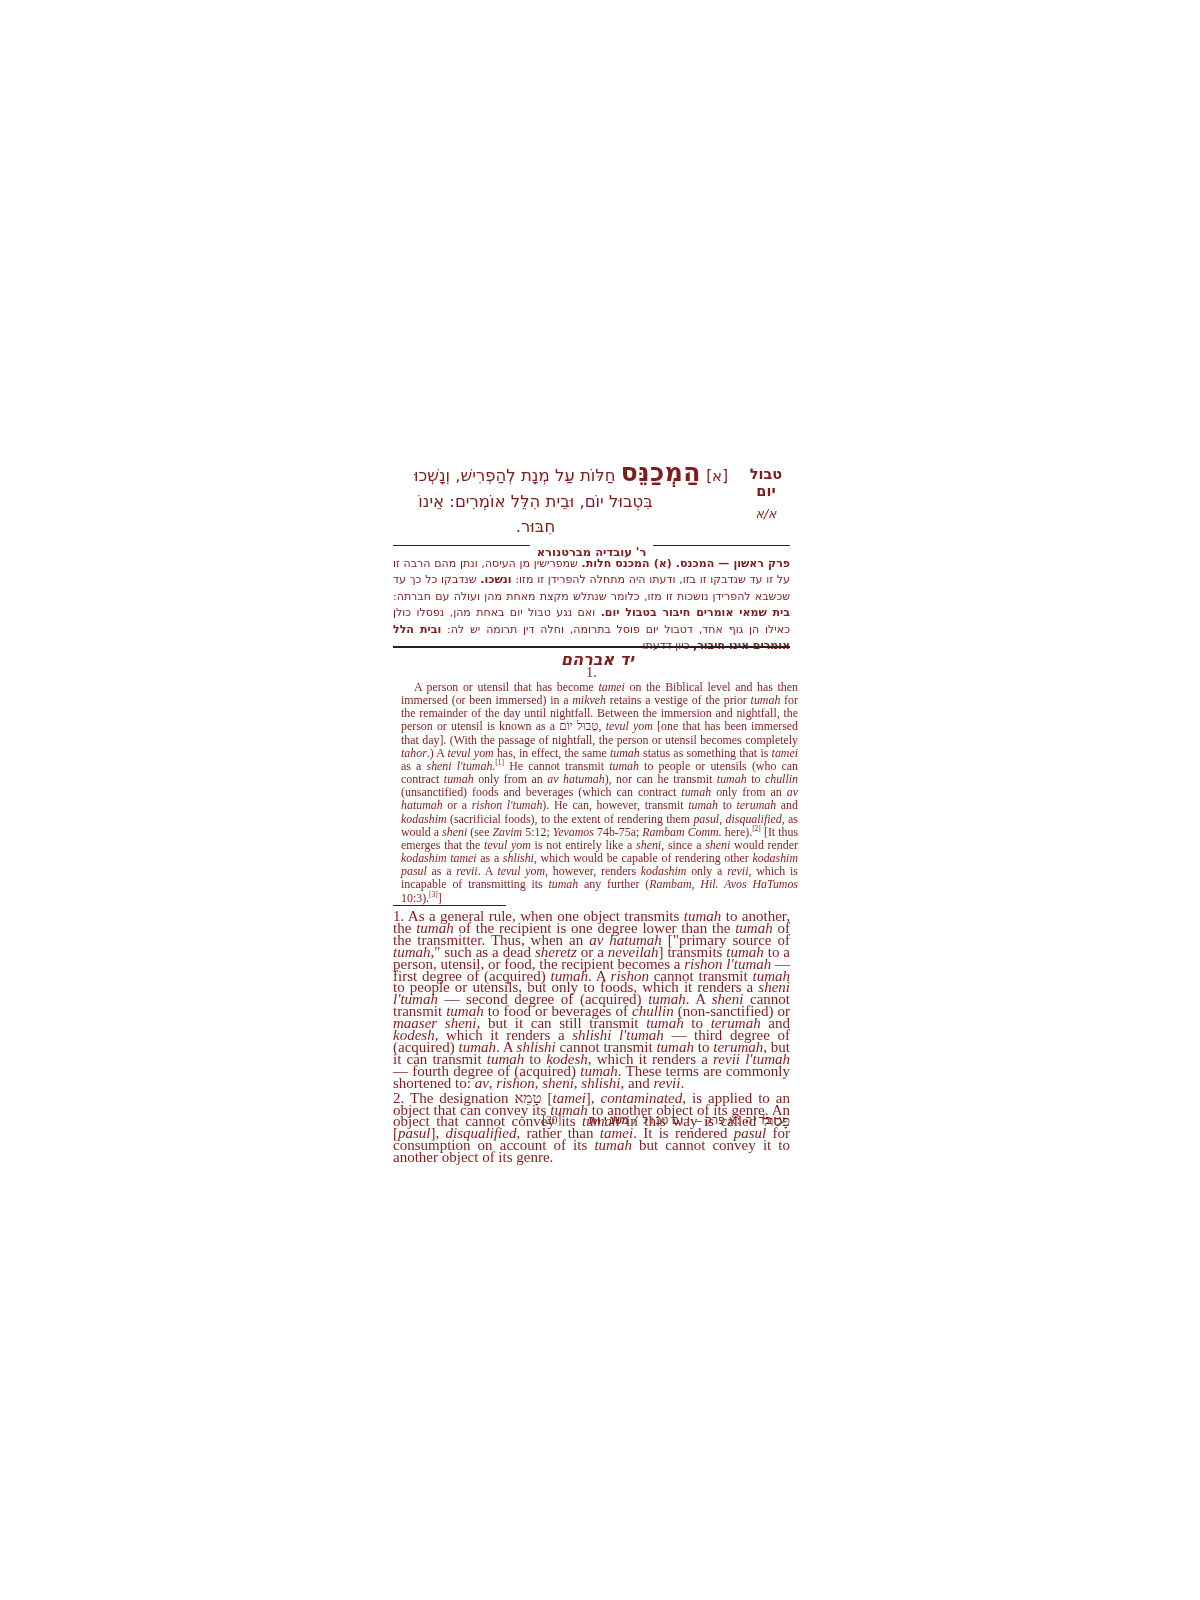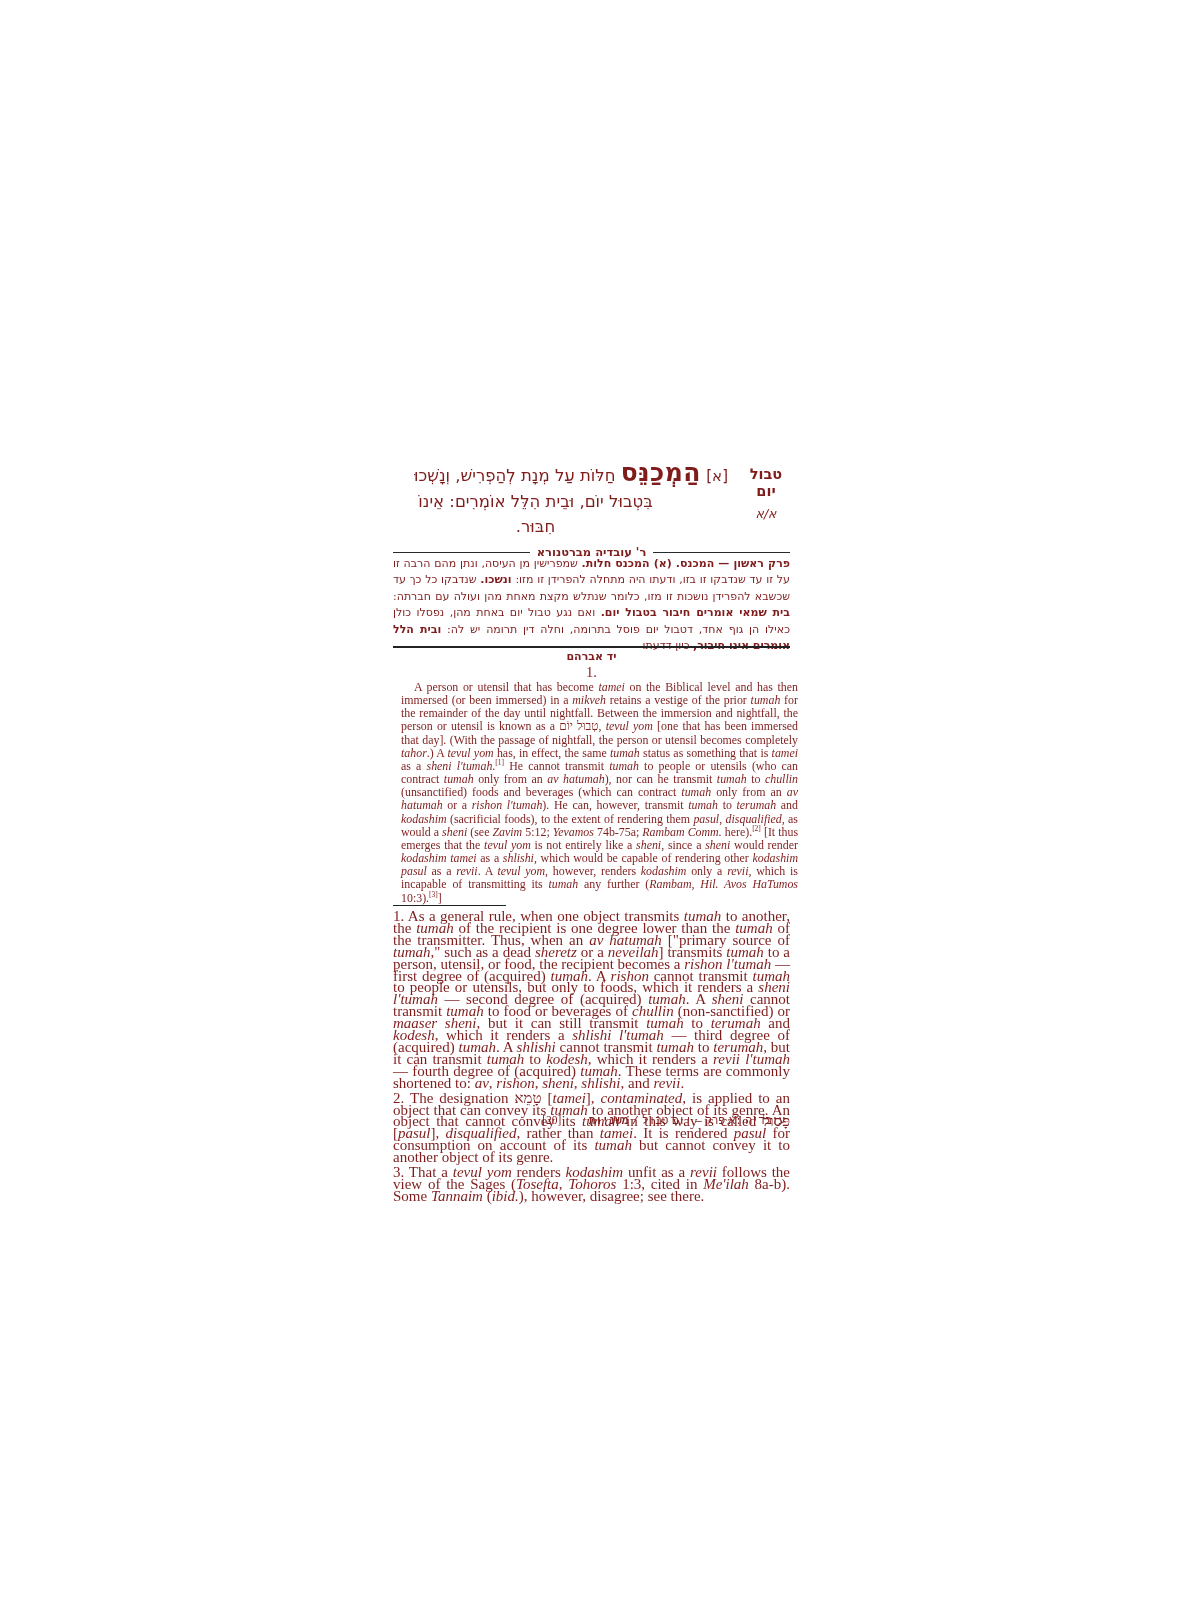--- a/index.html
+++ b/index.html
@@ -16,32 +16,32 @@
   .m-num{font-size:15px;}
   .m-big{font-size:25px;font-weight:bold;line-height:1;letter-spacing:.5px;}
   .m-line2{text-align:center;padding-left:4px;padding-right:90px;}
   .m-line3{text-align:center;padding-left:4px;padding-right:54px;}
   .m-margin{position:absolute;right:0;top:8px;width:48px;text-align:center;
             font-family:"DejaVu Sans", sans-serif;}
   .mm-b{font-weight:bold;font-size:14.5px;line-height:17px;}
   .mm-ref{font-size:12.5px;margin-top:6px;font-style:italic;}
 
   
-  .bart-header{position:absolute;top:87px;left:0;width:100%;display:flex;align-items:center;
+  .bart-header{position:absolute;top:87px;left:0;width:100%;display:flex;align-items:flex-start;
                font-family:"DejaVu Sans", sans-serif;}
   .hr-line{flex:1;height:1px;background:#2a2a2a;}
   .bh-label{font-weight:bold;font-size:11.5px;margin:0 7px;white-space:nowrap;}
   .bart-text{position:absolute;top:98px;left:0;width:100%;margin:0;
              font-family:"DejaVu Sans", sans-serif;
              font-size:11px;line-height:16.4px;text-align:justify;}
 
   
   .rule-full{position:absolute;top:188px;left:0;width:100%;height:1.5px;background:#222;}
-  .yad-header{position:absolute;top:192px;left:0;width:100%;text-align:center;
-              font-family:"DejaVu Sans", sans-serif;font-weight:bold;font-size:11px;}
+  .yad-header{position:absolute;top:192px;left:6px;width:100%;text-align:center;
+              font-family:"DejaVu Sans", sans-serif;font-weight:bold;font-size:16px;font-style:italic;}
   .sec-num{position:absolute;top:206px;left:0;width:100%;text-align:center;font-size:14.5px;}
   .main-para{position:absolute;top:223px;left:8px;width:100%;margin:0;
              font-size:11.9px;line-height:13.15px;text-align:justify;text-indent:13px;font-family:Liberation Serif, serif;}
   sup{font-size:7.5px;line-height:0;}
 
   
   .fn-rule{position:absolute;top:447px;left:0;width:113px;height:1.2px;background:#222;}
   .footnotes{position:absolute;top:453px;left:0;width:100%;
              font-size:15px;line-height:11.9px;text-align:justify;}
   .fn{margin:0 0 3px 0;}
@@ -83,21 +83,20 @@
     <div class="rule-full"></div>
     <div class="yad-header">יד אברהם</div>
     <div class="sec-num">1.</div>
 
     <p class="main-para">A person or utensil that has become <i>tamei</i> on the Biblical level and has then immersed (or been immersed) in a <i>mikveh</i> retains a vestige of the prior <i>tumah</i> for the remainder of the day until nightfall. Between the immersion and nightfall, the person or utensil is known as a טְבוּל יוֹם, <i>tevul yom</i> [one that has been immersed that day]. (With the passage of nightfall, the person or utensil becomes completely <i>tahor</i>.) A <i>tevul yom</i> has, in effect, the same <i>tumah</i> status as something that is <i>tamei</i> as a <i>sheni l'tumah</i>.<sup>[1]</sup> He cannot transmit <i>tumah</i> to people or utensils (who can contract <i>tumah</i> only from an <i>av hatumah</i>), nor can he transmit <i>tumah</i> to <i>chullin</i> (unsanctified) foods and beverages (which can contract <i>tumah</i> only from an <i>av hatumah</i> or a <i>rishon l'tumah</i>). He can, however, transmit <i>tumah</i> to <i>terumah</i> and <i>kodashim</i> (sacrificial foods), to the extent of rendering them <i>pasul</i>, <i>disqualified</i>, as would a <i>sheni</i> (see <i>Zavim</i> 5:12; <i>Yevamos</i> 74b-75a; <i>Rambam Comm.</i> here).<sup>[2]</sup> [It thus emerges that the <i>tevul yom</i> is not entirely like a <i>sheni</i>, since a <i>sheni</i> would render <i>kodashim tamei</i> as a <i>shlishi</i>, which would be capable of rendering other <i>kodashim pasul</i> as a <i>revii</i>. A <i>tevul yom</i>, however, renders <i>kodashim</i> only a <i>revii</i>, which is incapable of transmitting its <i>tumah</i> any further (<i>Rambam, Hil. Avos HaTumos</i> 10:3).<sup>[3]</sup>]</p>
 
     <div class="fn-rule"></div>
     <div class="footnotes">
       <p class="fn">1. As a general rule, when one object transmits <i>tumah</i> to another, the <i>tumah</i> of the recipient is one degree lower than the <i>tumah</i> of the transmitter. Thus, when an <i>av hatumah</i> ["primary source of <i>tumah</i>," such as a dead <i>sheretz</i> or a <i>neveilah</i>] transmits <i>tumah</i> to a person, utensil, or food, the recipient becomes a <i>rishon l'tumah</i> — first degree of (acquired) <i>tumah</i>. A <i>rishon</i> cannot transmit <i>tumah</i> to people or utensils, but only to foods, which it renders a <i>sheni l'tumah</i> — second degree of (acquired) <i>tumah</i>. A <i>sheni</i> cannot transmit <i>tumah</i> to food or beverages of <i>chullin</i> (non-sanctified) or <i>maaser sheni</i>, but it can still transmit <i>tumah</i> to <i>terumah</i> and <i>kodesh</i>, which it renders a <i>shlishi l'tumah</i> — third degree of (acquired) <i>tumah</i>. A <i>shlishi</i> cannot transmit <i>tumah</i> to <i>terumah</i>, but it can transmit <i>tumah</i> to <i>kodesh</i>, which it renders a <i>revii l'tumah</i> — fourth degree of (acquired) <i>tumah</i>. These terms are commonly shortened to: <i>av</i>, <i>rishon</i>, <i>sheni</i>, <i>shlishi</i>, and <i>revii</i>.</p>
       <p class="fn">2. The designation טָמֵא [<i>tamei</i>], <i>contaminated</i>, is applied to an object that can convey its <i>tumah</i> to another object of its genre. An object that cannot convey its <i>tumah</i> in this way is called פָּסוּל [<i>pasul</i>], <i>disqualified</i>, rather than <i>tamei</i>. It is rendered <i>pasul</i> for consumption on account of its <i>tumah</i> but cannot convey it to another object of its genre.</p>
-      <p class="fn">3. That a <i>tevul yom</i> renders <i>kodashim</i> unfit as a <i>revii</i> follows the view of the Sages (<i>Tosefta</i>, <i>Tohoros</i> 1:3, cited in <i>Me'ilah</i> 8a-b). Some <i>Tannaim</i> (<i>ibid.</i>), however, disagree; see there.</p>
     </div>
 
     <div class="footer">
       <span class="pg">[20]</span>
       <span class="fw fw-bold">משניות</span>
       <span class="fw">/</span>
       <span class="fw">טבול</span>
       <span class="fw">יום</span>
       <span class="fw">—</span>
       <span class="fw">פרק</span>

